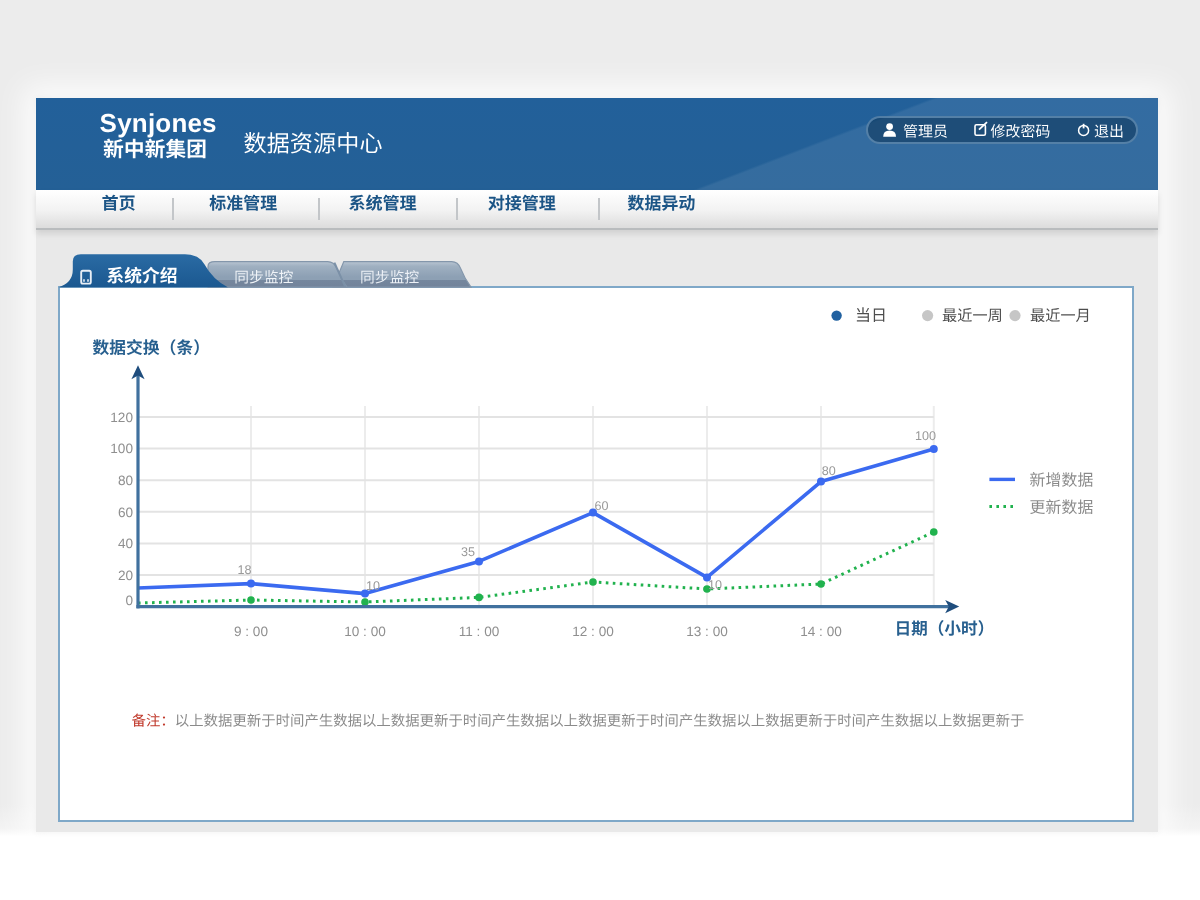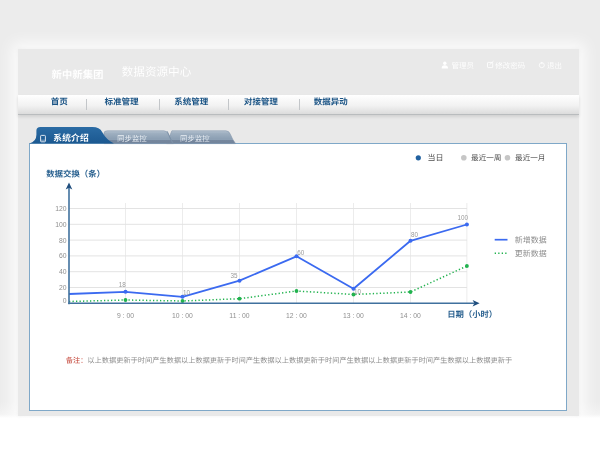--- a/index.html
+++ b/index.html
@@ -11,20 +11,25 @@
 #nav { position:absolute; left:0; top:46px; width:561px; height:20.5px; background:linear-gradient(180deg,#ffffff 0,#f2f2f2 55%,#dcdcdc 100%); border-bottom:1px solid #b9bcbe; box-shadow:0 2px 3px rgba(0,0,0,0.10); }
 #nav i { position:absolute; top:4.5px; width:1px; height:11px; background:#c3c6c9; }
 #panel { position:absolute; left:10.5px; top:94.5px; width:538.5px; height:268.3px; background:#fff; border:1px solid #7fa8c8; }
 svg { display:block; }
 text.yl { font-family:"Liberation Sans",sans-serif; font-size:6.8px; fill:#8f8f8f; }
 text.vl { font-family:"Liberation Sans",sans-serif; font-size:6.3px; fill:#9a9a9a; }
 </style></head>
 <body>
 <div id="page">
  <div id="win">
+  <div id="hdr">
+        <div class="sheen"></div>
+    <div id="logo">Synjones</div>
+    <div id="pill"></div>
+  </div>
   <div id="nav">
     <i style="left:68.4px"></i>
         <i style="left:141.4px"></i>
         <i style="left:209.8px"></i>
         <i style="left:280.5px"></i>
   </div>
   <div id="panel"></div>
  </div>
  <svg id="tabs" width="600" height="450" viewBox="0 0 600 450" style="position:absolute;left:0;top:0;pointer-events:none">
   <defs>

